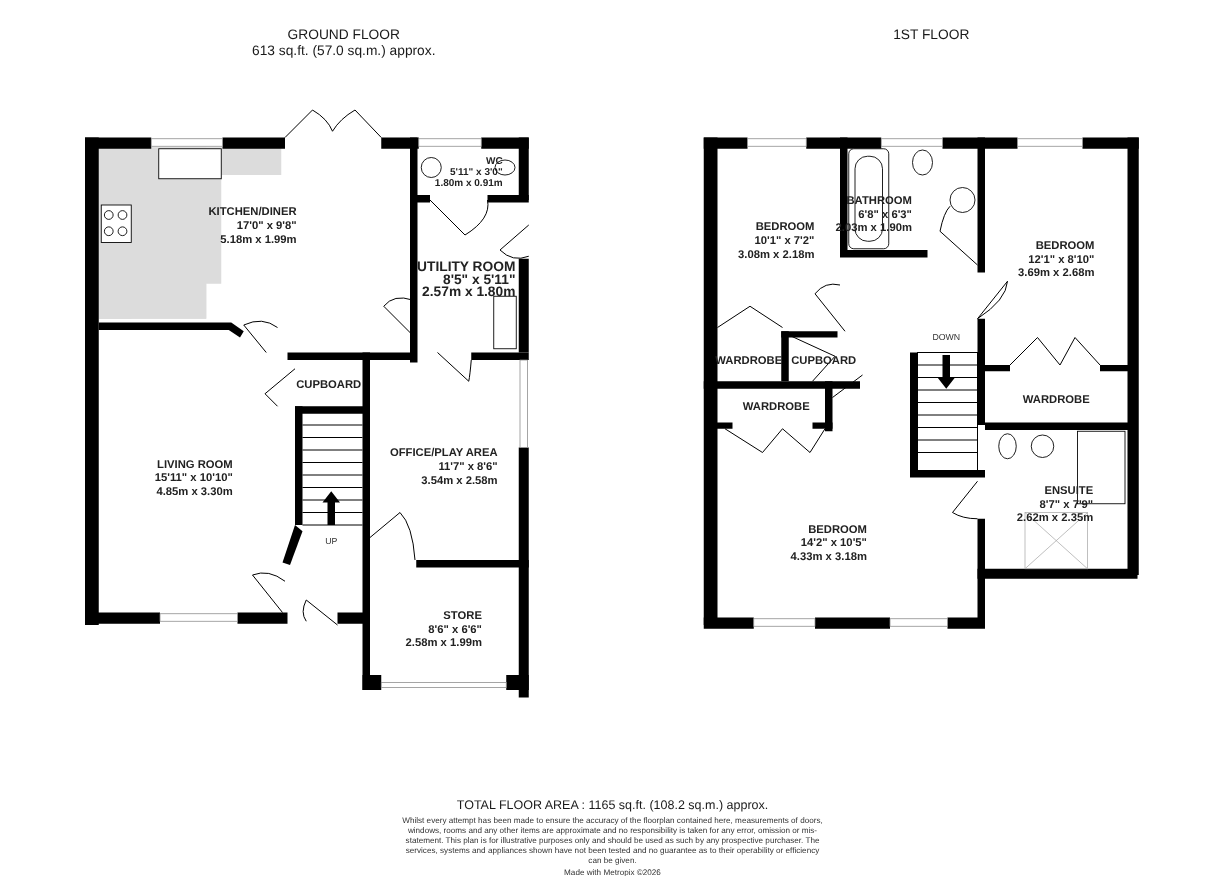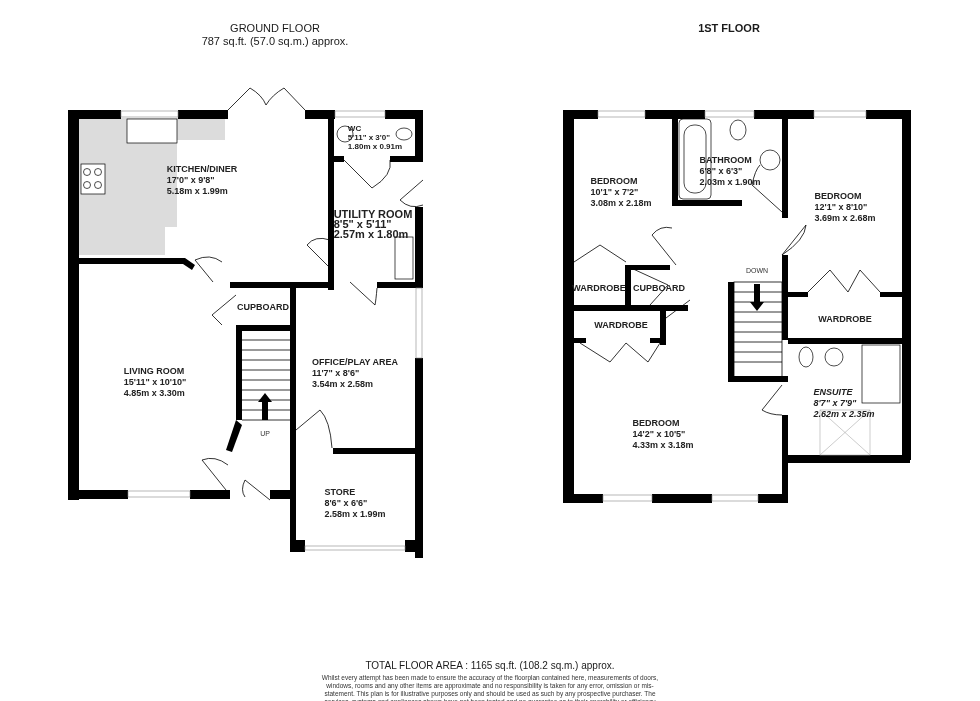--- a/index.html
+++ b/index.html
@@ -1,35 +1,35 @@
 <!DOCTYPE html>
 <html><head>
 <meta charset="utf-8">
 <style>
   html, body { margin:0; padding:0; background:#ffffff; }
   body { width:980px; height:701px; position:relative; overflow:hidden; font-family:"Liberation Sans", sans-serif; color:#1a1a1a; }
   .header { position:absolute; text-align:center; font-size:11px; line-height:13px; }
   .header .t { display:block; }
   svg.plan { position:absolute; left:0; top:0; }
-  .label { position:absolute; text-align:left; font-size:9px; line-height:11px; font-weight:bold; color:#222; white-space:nowrap; transform:translateX(-50%); }
+  .label { position:absolute; text-align:right; font-size:9px; line-height:11px; font-weight:bold; color:#222; white-space:nowrap; transform:translateX(-50%); }
   .label .nm { display:block; }
   .label .dim { display:block; }
   .small { position:absolute; font-size:7px; color:#333; transform:translateX(-50%); }
   .footer { position:absolute; left:320px; top:638px; width:340px; text-align:center; }
-  .footer .total { font-size:10px; line-height:13px; display:block;margin-top:21px; }
+  .footer .total { font-size:10px; line-height:13px; display:block; }
   .footer .disc { font-size:6.5px; line-height:8px; display:block; color:#333; margin-top:2px; }
 </style>
 </head>
 <body>
 
 <div class="header" style="left:150px; top:22px; width:250px;">
   <span class="t">GROUND FLOOR</span>
-  <span class="t">787 sq.ft. (57.0 sq.m.) approx.</span>
-</div>
-<div class="header" style="left:604px; top:22px; width:250px;font-weight:bold;">
+  <span class="t">613 sq.ft. (57.0 sq.m.) approx.</span>
+</div>
+<div class="header" style="left:620px; top:22px; width:250px;">
   <span class="t">1ST FLOOR</span>
 </div>
 
 <svg class="plan" width="980" height="701" viewBox="0 0 980 701">
 
   <g>
 
     <g fill="#dcdcdc">
       <rect x="79" y="118" width="86" height="137"></rect>
       <rect x="79" y="118" width="98" height="26"></rect>
@@ -223,21 +223,21 @@
   <span class="dim">8'6"  x 6'6"</span>
   <span class="dim">2.58m  x 1.99m</span>
 </div>
 <div class="small" style="left:265px; top:430px;">UP</div>
 
 <div class="label" style="left:621px; top:176px;">
   <span class="nm">BEDROOM</span>
   <span class="dim">10'1"  x 7'2"</span>
   <span class="dim">3.08m  x 2.18m</span>
 </div>
-<div class="label" style="left:730px; top:155px;">
+<div class="label" style="left:699px; top:155px;">
   <span class="nm">BATHROOM</span>
   <span class="dim">6'8"  x 6'3"</span>
   <span class="dim">2.03m  x 1.90m</span>
 </div>
 <div class="label" style="left:845px; top:191px;">
   <span class="nm">BEDROOM</span>
   <span class="dim">12'1"  x 8'10"</span>
   <span class="dim">3.69m  x 2.68m</span>
 </div>
 <div class="label" style="left:599px; top:283px;">
@@ -245,21 +245,21 @@
 </div>
 <div class="label" style="left:659px; top:283px;">
   <span class="nm">CUPBOARD</span>
 </div>
 <div class="label" style="left:621px; top:320px;">
   <span class="nm">WARDROBE</span>
 </div>
 <div class="label" style="left:845px; top:314px;">
   <span class="nm">WARDROBE</span>
 </div>
-<div class="label" style="left:844px; top:387px;font-style:italic;">
+<div class="label" style="left:844px; top:387px;">
   <span class="nm">ENSUITE</span>
   <span class="dim">8'7"  x 7'9"</span>
   <span class="dim">2.62m  x 2.35m</span>
 </div>
 <div class="label" style="left:663px; top:418px;">
   <span class="nm">BEDROOM</span>
   <span class="dim">14'2"  x 10'5"</span>
   <span class="dim">4.33m  x 3.18m</span>
 </div>
 <div class="small" style="left:757px; top:267px;">DOWN</div>

